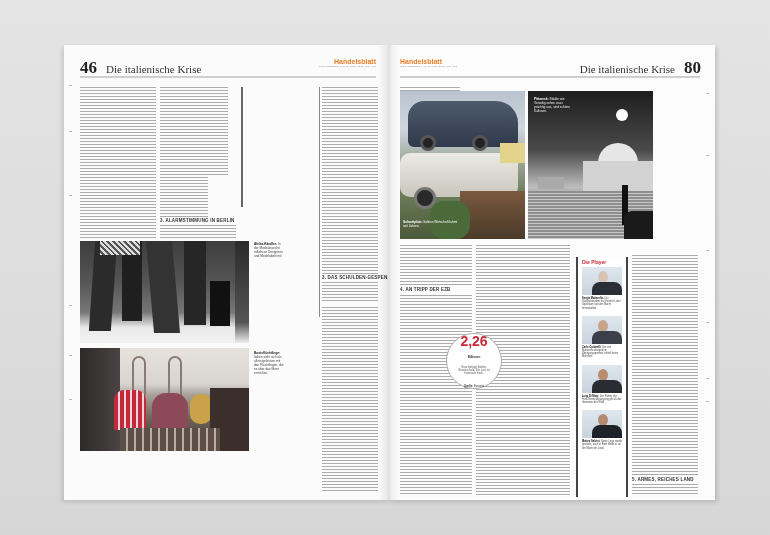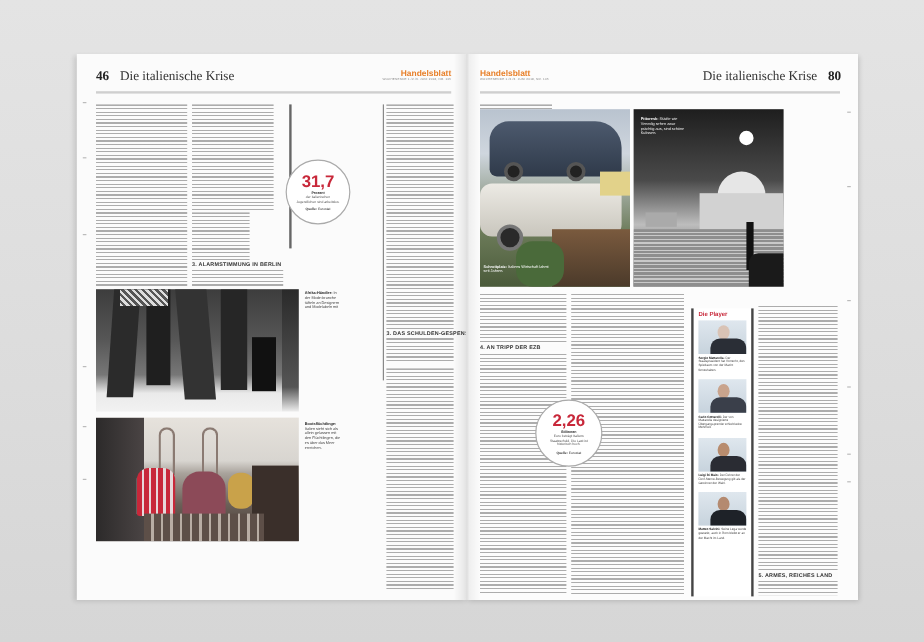--- a/index.html
+++ b/index.html
@@ -17,21 +17,21 @@
     overflow: hidden;
   }
   .page-left { left: 0; width: 326px; box-shadow: -2px 2px 4px rgba(0,0,0,.12); }
   .page-right { left: 324px; width: 327px; background: #fcfcfc; box-shadow: 2px 2px 4px rgba(0,0,0,.15); }
   .gutter {
     position: absolute; left: 314px; top: 0; width: 22px; height: 455px;
     background: linear-gradient(90deg, rgba(0,0,0,0) 0%, rgba(0,0,0,.08) 45%, rgba(0,0,0,.12) 50%, rgba(0,0,0,.05) 60%, rgba(0,0,0,0) 100%);
     pointer-events: none; z-index: 5;
   }
   .header { position: absolute; top: 13px; height: 16px; display: flex; align-items: baseline; }
-  .page-num { font-weight: bold; font-size: 11px; color: #222; }
+  .page-num { font-weight: bold; font-size: 17px; color: #222; }
   .section-title { font-size: 11px; color: #333; }
   .brand { font-family: "Liberation Sans", sans-serif; font-weight: bold; font-size: 7px; color: #e8802a; }
   .brand-sub { font-family: "Liberation Sans", sans-serif; font-size: 2.5px; color: #888; letter-spacing: .2px; }
   .rule { position: absolute; height: 2px; background: #cfcfcf; }
   .col { position: absolute; }
   .textblock {
     background-image: repeating-linear-gradient(180deg, #8a8a8a 0px, #8a8a8a 1px, transparent 1px, transparent 3px);
     opacity: .7;
   }
   .subhead {
@@ -81,26 +81,20 @@
     <div class="col textblock" style="left:96px; top:42px; width:68px; height:88px;"></div>
     <div class="col textblock" style="left:96px; top:132px; width:48px; height:40px;"></div>
     <div class="col" style="left:96px; top:173px; width:76px;">
       <div class="subhead">3. ALARMSTIMMUNG IN BERLIN</div>
     </div>
     <div class="col textblock" style="left:96px; top:180px; width:76px; height:14px;"></div>
 
     <div class="vline" style="left:177px; top:42px; height:120px;"></div>
     <div class="vline" style="left:255px; top:42px; height:230px; background:#888; width:1px;"></div>
 
-    <div class="stat-circle" style="left:174px; top:88px; width:54px; height:54px;">
-      <div class="stat-value">31,7</div>
-      <div class="stat-unit">Prozent</div>
-      <div class="stat-desc">der italienischen Jugendlichen sind arbeitslos.</div>
-      <div class="stat-src"><b>Quelle:</b> <span>Eurostat</span></div>
-    </div>
 
     <div class="col textblock" style="left:258px; top:42px; width:56px; height:215px;"></div>
     <div class="col" style="left:258px; top:230px; width:56px;">
       <div class="subhead">3. DAS SCHULDEN-GESPENST</div>
     </div>
     <div class="col textblock" style="left:258px; top:262px; width:56px; height:186px;"></div>
 
     <div class="photo" style="left:16px; top:196px; width:155px; height:102px; background:linear-gradient(180deg,#3d3d3d 0%,#555 40%,#777 70%,#eaeaea 85%,#f2f2f2 100%);">
       <div style="position:absolute; left:12px; top:0; width:22px; height:90px; background:#2b2b2b; transform:skewX(-4deg);"></div>
       <div style="position:absolute; left:42px; top:0; width:20px; height:80px; background:#1f1f1f;"></div>
@@ -180,21 +174,21 @@
     </div>
 
     <div class="col textblock" style="left:12px; top:200px; width:72px; height:40px;"></div>
     <div class="col" style="left:12px; top:242px; width:72px;">
       <div class="subhead">4. AN TRIPP DER EZB</div>
     </div>
     <div class="col textblock" style="left:12px; top:250px; width:72px; height:200px;"></div>
 
     <div class="col textblock" style="left:88px; top:200px; width:94px; height:250px;"></div>
 
-    <div class="stat-circle" style="left:58px; top:288px; width:56px; height:56px;">
+    <div class="stat-circle" style="left:58px; top:288px; width:56px; height:56px;justify-content:space-between;">
       <div class="stat-value">2,26</div>
       <div class="stat-unit">Billionen</div>
       <div class="stat-desc">Euro beträgt Italiens Staatsschuld. Die Last ist historisch hoch.</div>
       <div class="stat-src"><b>Quelle:</b> <span>Eurostat</span></div>
     </div>
 
     <div class="player-box" style="left:188px; top:212px; width:52px; height:240px;">
       <div class="player-title">Die Player</div>
       <div>
         <div class="player-photo">

